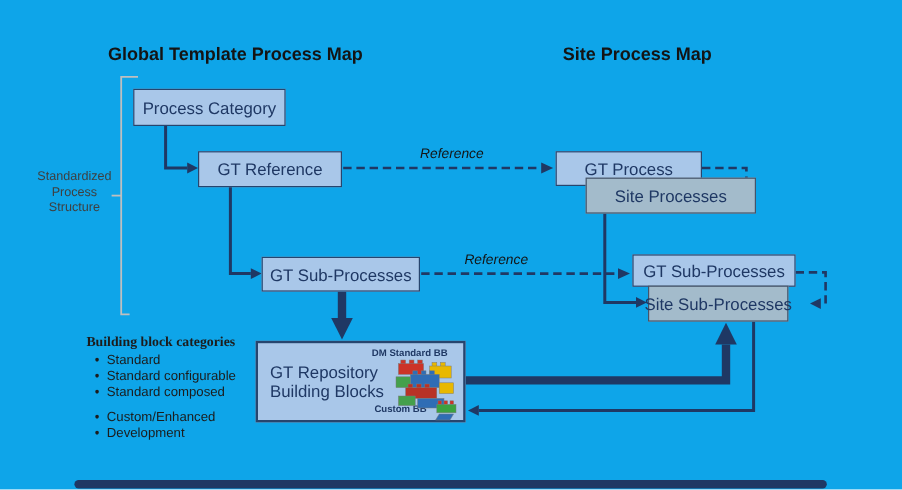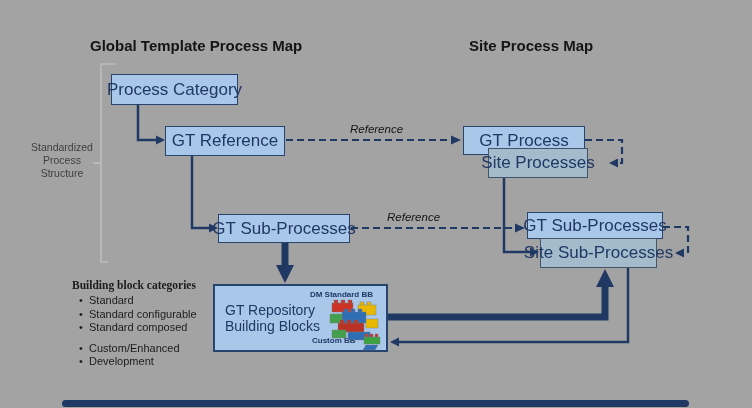--- a/index.html
+++ b/index.html
@@ -1,26 +1,26 @@
 <!DOCTYPE html>
 <html><head>
 <meta charset="utf-8">
 <style>
   html,body { margin:0; padding:0; background:#ffffff; }
   #stage {
     position:relative; width:752px; height:408px; overflow:hidden;
-    font-family:"Liberation Sans", sans-serif; background:#a3a3a3;
+    font-family:"Liberation Sans", sans-serif; background:#0ea5e9;
   }
   #arrow-layer { position:absolute; left:0; top:0; width:752px; height:408px; z-index:0; }
   .title { position:absolute; font-weight:bold; font-size:15px; color:#141414; white-space:nowrap; z-index:2; }
   .box {
     position:absolute; box-sizing:border-box;
     background:#A9C7E9; border:1.6px solid #27456E; color:#1F3864;
     display:flex; align-items:center; justify-content:center;
-    font-size:17px; white-space:nowrap; z-index:1;
+    font-size:14px; white-space:nowrap; z-index:1;
   }
   .box.gray { background:#A3BBCB; border-color:#44546A; }
   .repo-box {
     position:absolute; box-sizing:border-box; background:#A9C7E9; border:2px solid #27456E;
     z-index:1;
   }
   .repo-main {
     position:absolute; left:10px; top:16px; color:#1F3864; font-size:14px; line-height:16px; white-space:nowrap;
   }
   .bb-label { position:absolute; color:#1F3864; font-size:8px; font-weight:bold; white-space:nowrap; }
@@ -111,21 +111,21 @@
     <div>Standardized</div>
     <div>Process</div>
     <div>Structure</div>
   </div>
 
   <div class="box" style="left:111px; top:74px; width:127px; height:31px;">Process Category</div>
   <div class="box" style="left:165px; top:126px; width:120px; height:30px;">GT Reference</div>
   <div class="box" style="left:218px; top:214px; width:132px; height:29px;">GT Sub-Processes</div>
 
   <div class="box" style="left:463px; top:126px; width:122px; height:29px;">GT Process</div>
-  <div class="box gray" style="left:488px; top:148px; width:100px; height:30px;">Site Processes</div>
+  <div class="box gray" style="left:488px; top:148px; width:142px; height:30px;">Site Processes</div>
   <div class="box" style="left:527px; top:212px; width:136px; height:27px;">GT Sub-Processes</div>
   <div class="box gray" style="left:540px; top:238px; width:117px; height:30px;">Site Sub-Processes</div>
 
   <div class="ref-label" style="left:350px; top:123px;">Reference</div>
   <div class="ref-label" style="left:387px; top:211px;">Reference</div>
 
   <div class="repo-box" style="left:213px; top:284px; width:175px; height:68px;">
     <div class="repo-main">
       <div>GT Repository</div>
       <div>Building Blocks</div>

